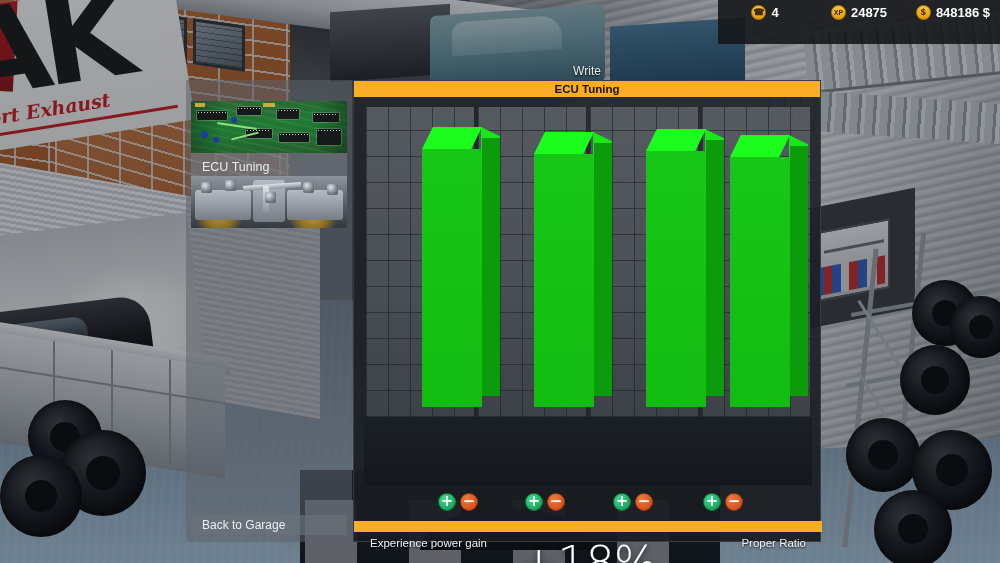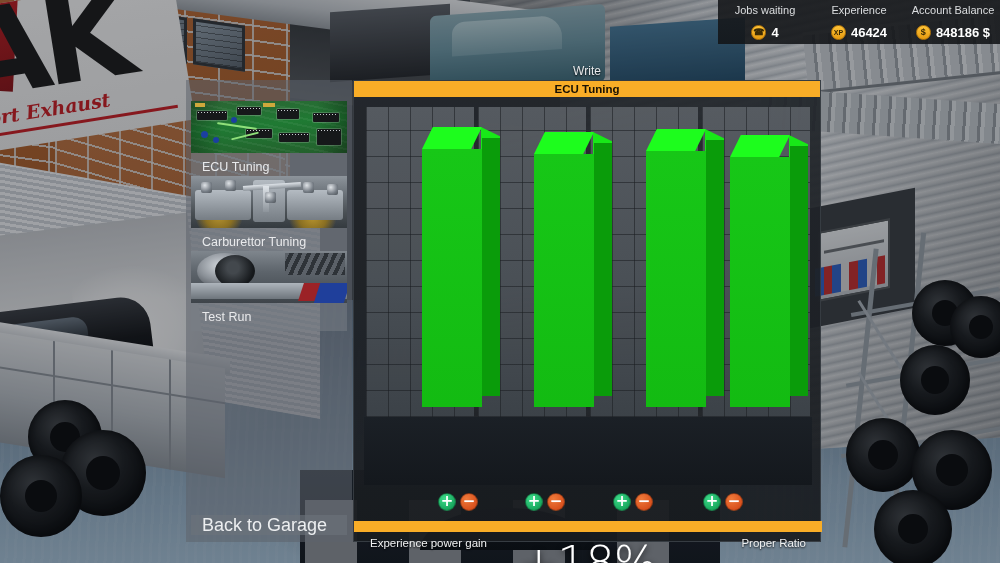--- a/index.html
+++ b/index.html
@@ -432,21 +432,21 @@
   }
   .ratio-label {
     position:absolute; right:14px; top:456px; color:#f0f1f2; font-size:11.5px;
     text-shadow:0 1px 2px rgba(0,0,0,.9); z-index:52;
   }
 
   
   .btn-back {
     position:absolute; left:191px; top:515px; width:156px; height:20px;
     background:rgba(108,115,122,.62);
-    color:#eceef0; font-size:18px; line-height:20px; padding-left:11px;
+    color:#eceef0; font-size:12px; line-height:20px; padding-left:11px;
     cursor:pointer; z-index:55;
   }
   .btn-eeprom {
     position:absolute; left:666px; top:515px; width:152px; height:20px;
     background:#d8232a;
     color:#fff; font-size:12px; line-height:20px; text-align:center;
     cursor:pointer; z-index:55;
   }
 </style>
 </head>
@@ -554,36 +554,31 @@
     </div>
 
     <div class="dyno-plate"></div>
     <div class="dyno-check"></div>
     <div class="dyno-roller"></div>
 
     <div class="scene-dim"></div>
   </div>
 
   <div class="hud">
-    <div class="hud-row1">
-      <div class="hud-cell lbl">Jobs waiting</div>
-      <div class="hud-cell lbl">Experience</div>
-      <div class="hud-cell lbl">Account Balance</div>
-    </div>
     <div class="hud-row2">
       <div class="hud-cell">
         <div class="hud-val">
           <span class="coin">☎</span>
           <span>4</span>
         </div>
       </div>
       <div class="hud-cell">
         <div class="hud-val">
           <span class="coin" style="font-size:7px;">XP</span>
-          <span>46424</span>
+          <span>24875</span>
         </div>
       </div>
       <div class="hud-cell">
         <div class="hud-val">
           <span class="coin">$</span>
           <span>848186 $</span>
         </div>
       </div>
     </div>
   </div>
@@ -620,35 +615,22 @@
         <div class="carb-body" style="left:96px;top:14px;width:56px;height:30px;"></div>
         <div class="carb-body" style="left:62px;top:4px;width:32px;height:42px;"></div>
         <div class="carb-link" style="left:52px;top:8px;width:58px;height:5px;transform:rotate(-4deg);"></div>
         <div class="carb-link" style="left:72px;top:10px;width:6px;height:26px;"></div>
         <div class="carb-bolt" style="left:10px;top:6px;"></div>
         <div class="carb-bolt" style="left:34px;top:4px;"></div>
         <div class="carb-bolt" style="left:112px;top:6px;"></div>
         <div class="carb-bolt" style="left:136px;top:8px;"></div>
         <div class="carb-bolt" style="left:74px;top:16px;"></div>
       </div>
-      <div class="action-label">Carburettor Tuning</div>
-    </div>
-
-    <div class="action-item" style="top:171px;">
-      <div class="action-thumb">
-        <div class="thumb-dyno"></div>
-        <div class="dyno-dark"></div>
-        <div class="dyno-drum"></div>
-        <div class="dyno-drum2"></div>
-        <div class="dyno-belt"></div>
-        <div class="dyno-red"></div>
-        <div class="dyno-blue"></div>
-      </div>
-      <div class="action-label">Test Run</div>
-    </div>
+    </div>
+
   </div>
 
   <div class="ecu-panel">
     <div class="ecu-header">ECU Tuning</div>
 
     <div class="chart-area">
       <div class="grid-sec" style="left:2px;width:108px;"></div>
       <div class="grid-sec" style="left:114px;width:108px;"></div>
       <div class="grid-sec" style="left:226px;width:108px;"></div>
       <div class="grid-sec" style="left:338px;width:108px;"></div>

